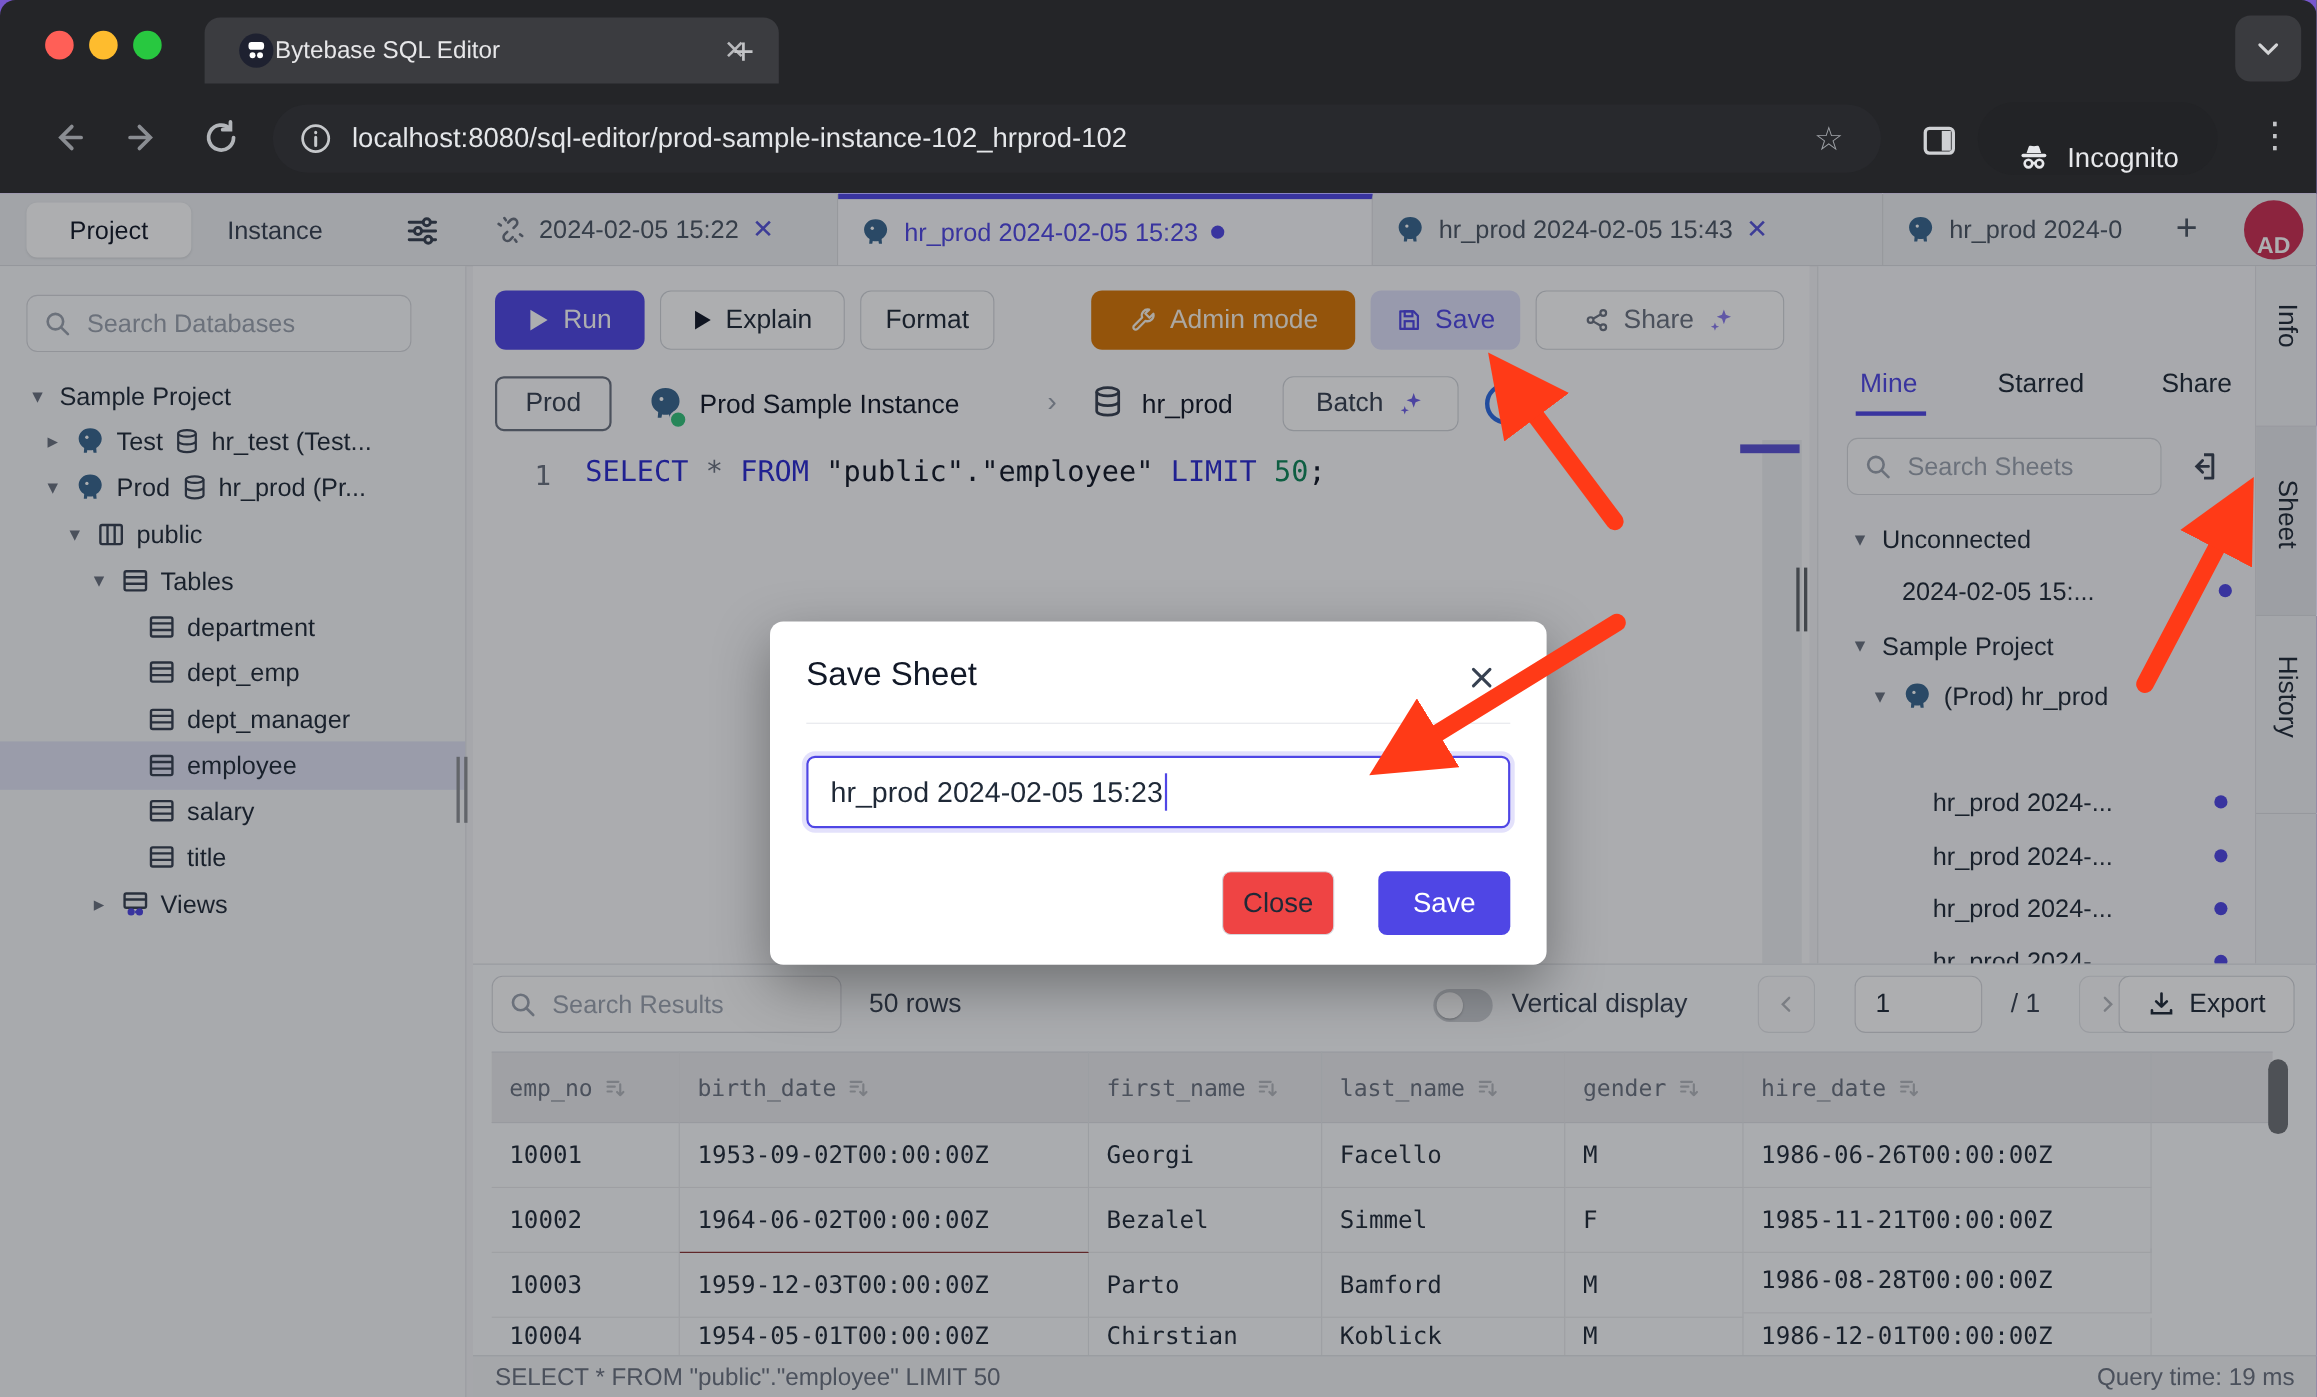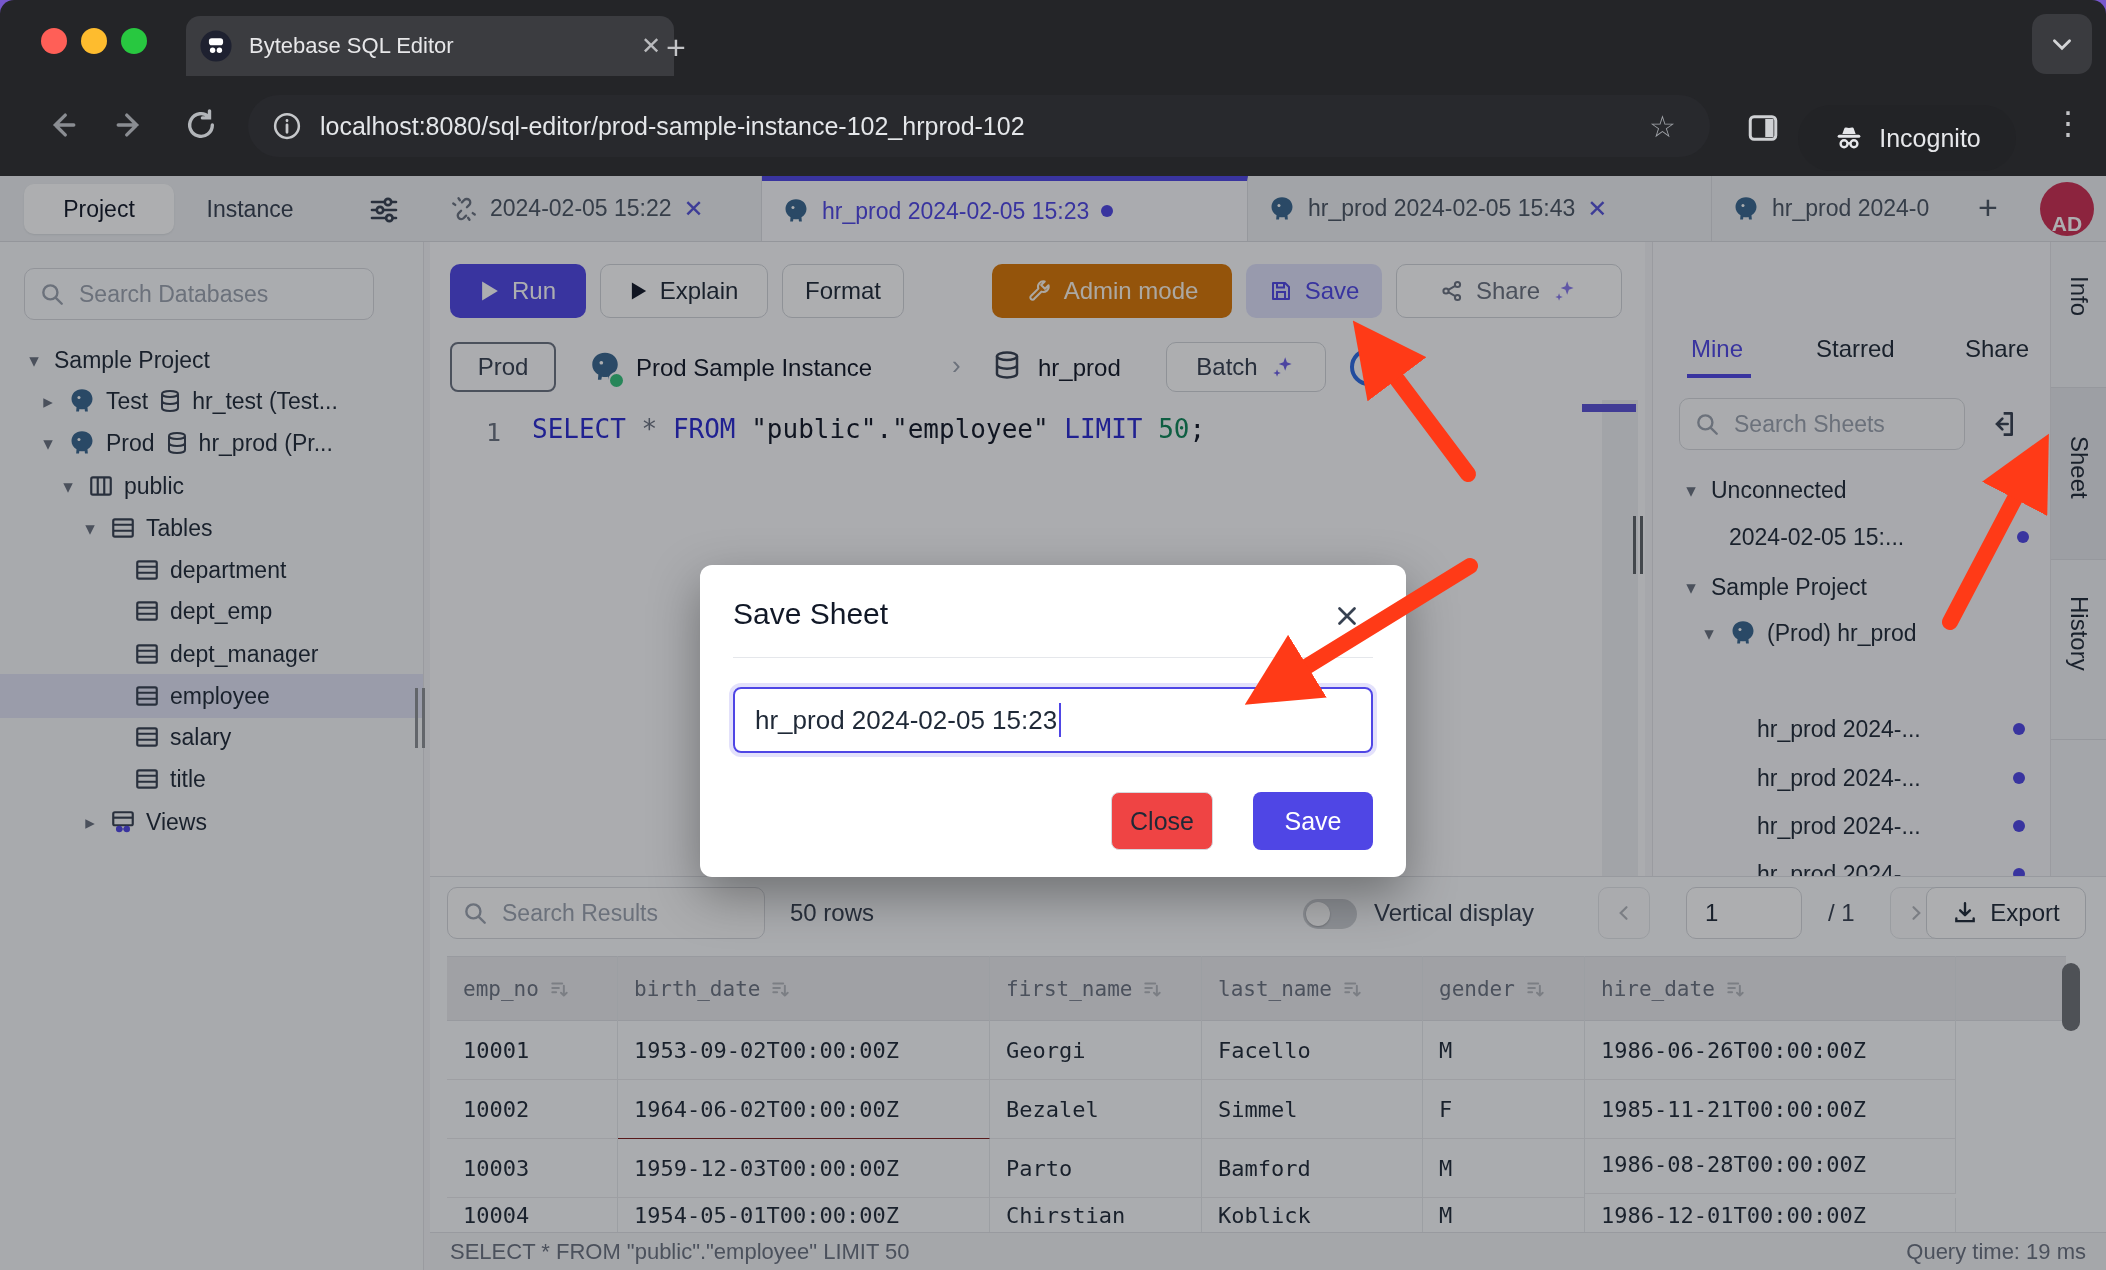--- a/index.html
+++ b/index.html
@@ -53,21 +53,21 @@
 </head>
 <body>
 
 <div class="stage">
 
   <div class="chrome">
     <span class="light" style="left:41px;background:#ff5f57"></span>
     <span class="light" style="left:81px;background:#febc2e"></span>
     <span class="light" style="left:121px;background:#28c840"></span>
 
-    <div class="btab" style="left:186px;top:16px;width:462px;height:60px;padding:0 13px;gap:16px">
+    <div class="btab" style="left:186px;top:16px;width:462px;height:60px;padding:0 30px;">
       <svg width="34" height="34" viewBox="0 0 24 24">
           <circle cx="12" cy="12" r="11" fill="#1e2130"></circle>
           <rect x="7" y="6.5" width="10" height="5" rx="2" fill="#fff"></rect>
           <circle cx="9.6" cy="15" r="1.9" fill="#fff"></circle>
           <circle cx="14.4" cy="15" r="1.9" fill="#fff"></circle>
         </svg>
       <span style="color:#e7e7e9;font-size:22px;flex:1">Bytebase SQL Editor</span>
       <span style="color:#b9babd;font-size:24px">✕</span>
     </div>
     <span style="position:absolute;left:666px;top:28px;color:#c3c4c7;font-size:34px">+</span>
@@ -92,21 +92,21 @@
           <circle cx="12" cy="12" r="9.5" stroke="#c6c8cb" stroke-width="2" fill="none"></circle>
           <path d="M12 7.4v.4M12 11v6" stroke="#c6c8cb" stroke-width="2.2" stroke-linecap="round"></path>
         </svg>
       <span style="flex:1">localhost:8080/sql-editor/prod-sample-instance-102_hrprod-102</span>
       <span style="color:#9fa2a7;font-size:30px;margin-right:34px">☆</span>
     </div>
     <svg style="position:absolute;left:1745px;top:110px" width="36" height="36" viewBox="0 0 24 24">
         <rect x="3.5" y="4.5" width="17" height="15" rx="2.5" stroke="#cfd1d4" stroke-width="2" fill="none"></rect>
         <rect x="13.5" y="6" width="5.5" height="12" fill="#cfd1d4"></rect>
       </svg>
-    <div style="position:absolute;left:1798px;top:105px;width:218px;height:66px;border-radius:33px;background:#222326;display:flex;align-items:center;justify-content:center;gap:14px">
+    <div style="position:absolute;left:1798px;top:93px;width:218px;height:66px;border-radius:33px;background:#222326;display:flex;align-items:flex-end;justify-content:center;gap:14px">
       <svg width="32" height="32" viewBox="0 0 24 24">
           <path d="M7 9l1.4-4c.2-.6.8-.9 1.4-.8 1.4.3 3 .3 4.4 0 .6-.1 1.2.2 1.4.8L17 9" fill="#e6e7ea"></path>
           <rect x="3.5" y="9.5" width="17" height="2.4" rx="1.2" fill="#e6e7ea"></rect>
           <circle cx="8.3" cy="16.3" r="2.6" stroke="#e6e7ea" stroke-width="1.8" fill="none"></circle>
           <circle cx="15.7" cy="16.3" r="2.6" stroke="#e6e7ea" stroke-width="1.8" fill="none"></circle>
           <path d="M10.9 16h2.2" stroke="#e6e7ea" stroke-width="1.8"></path>
         </svg>
       <span style="color:#e6e7ea;font-size:25px">Incognito</span>
     </div>
     <span style="position:absolute;left:2052px;top:104px;color:#c3c4c7;font-size:32px">⋮</span>

